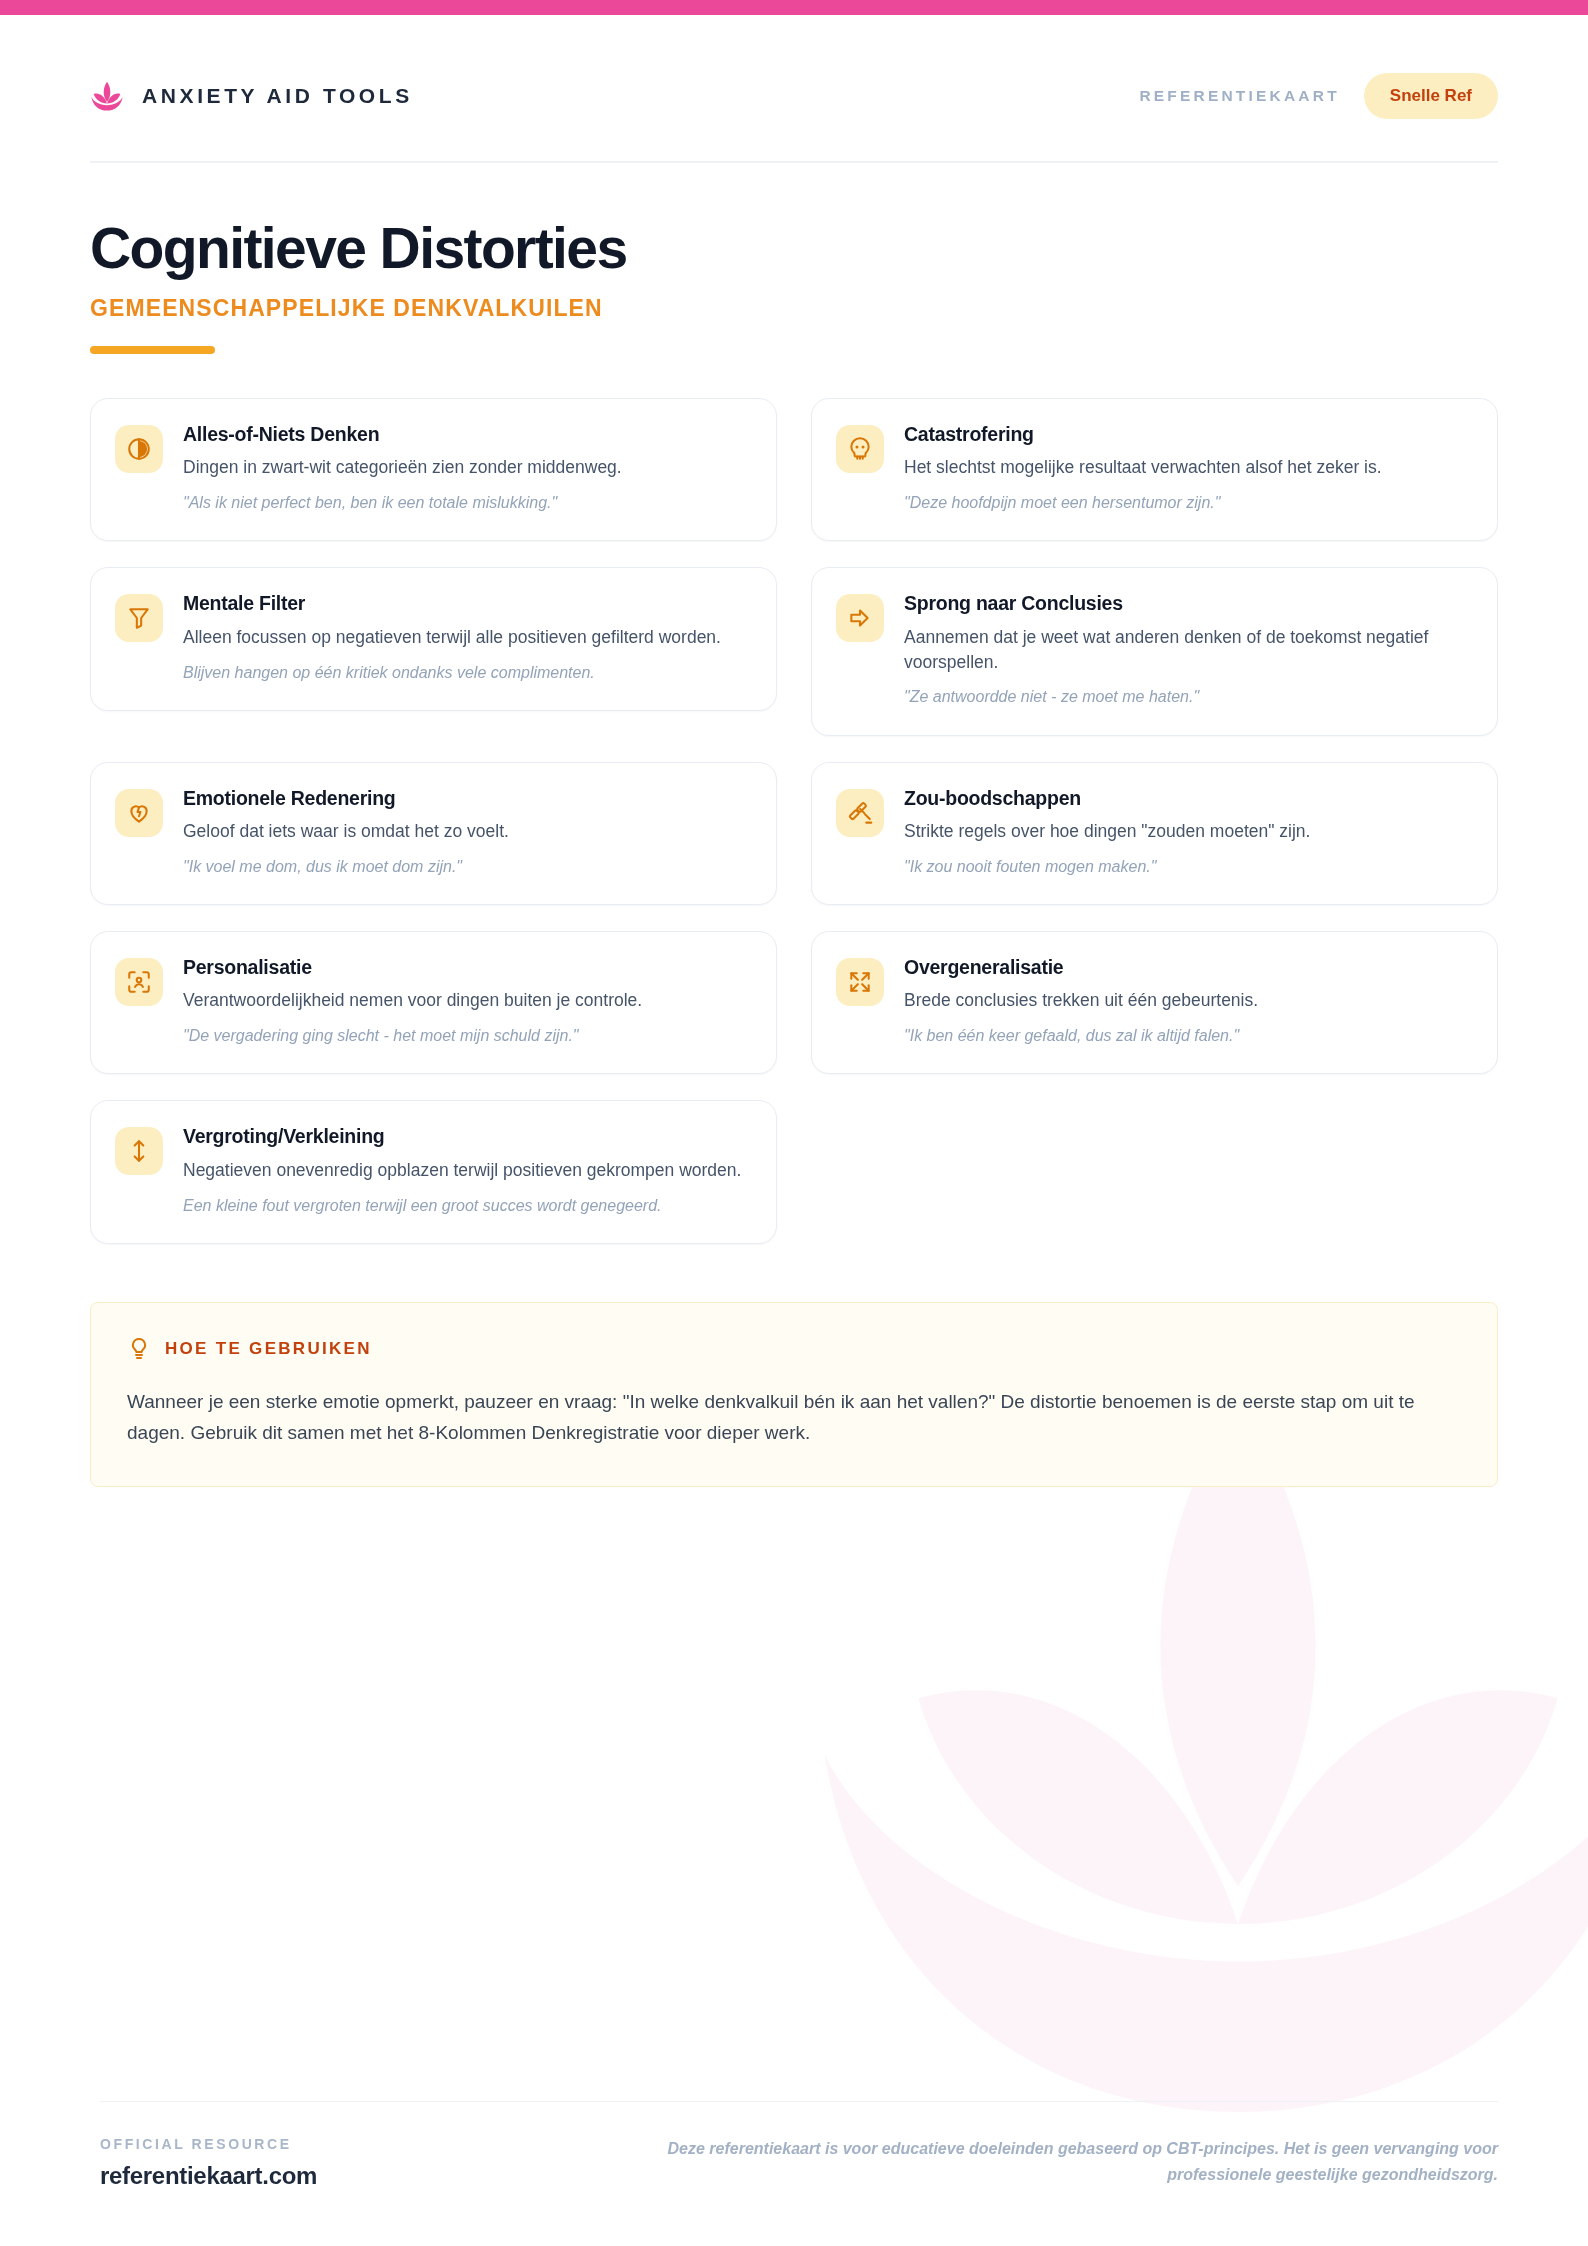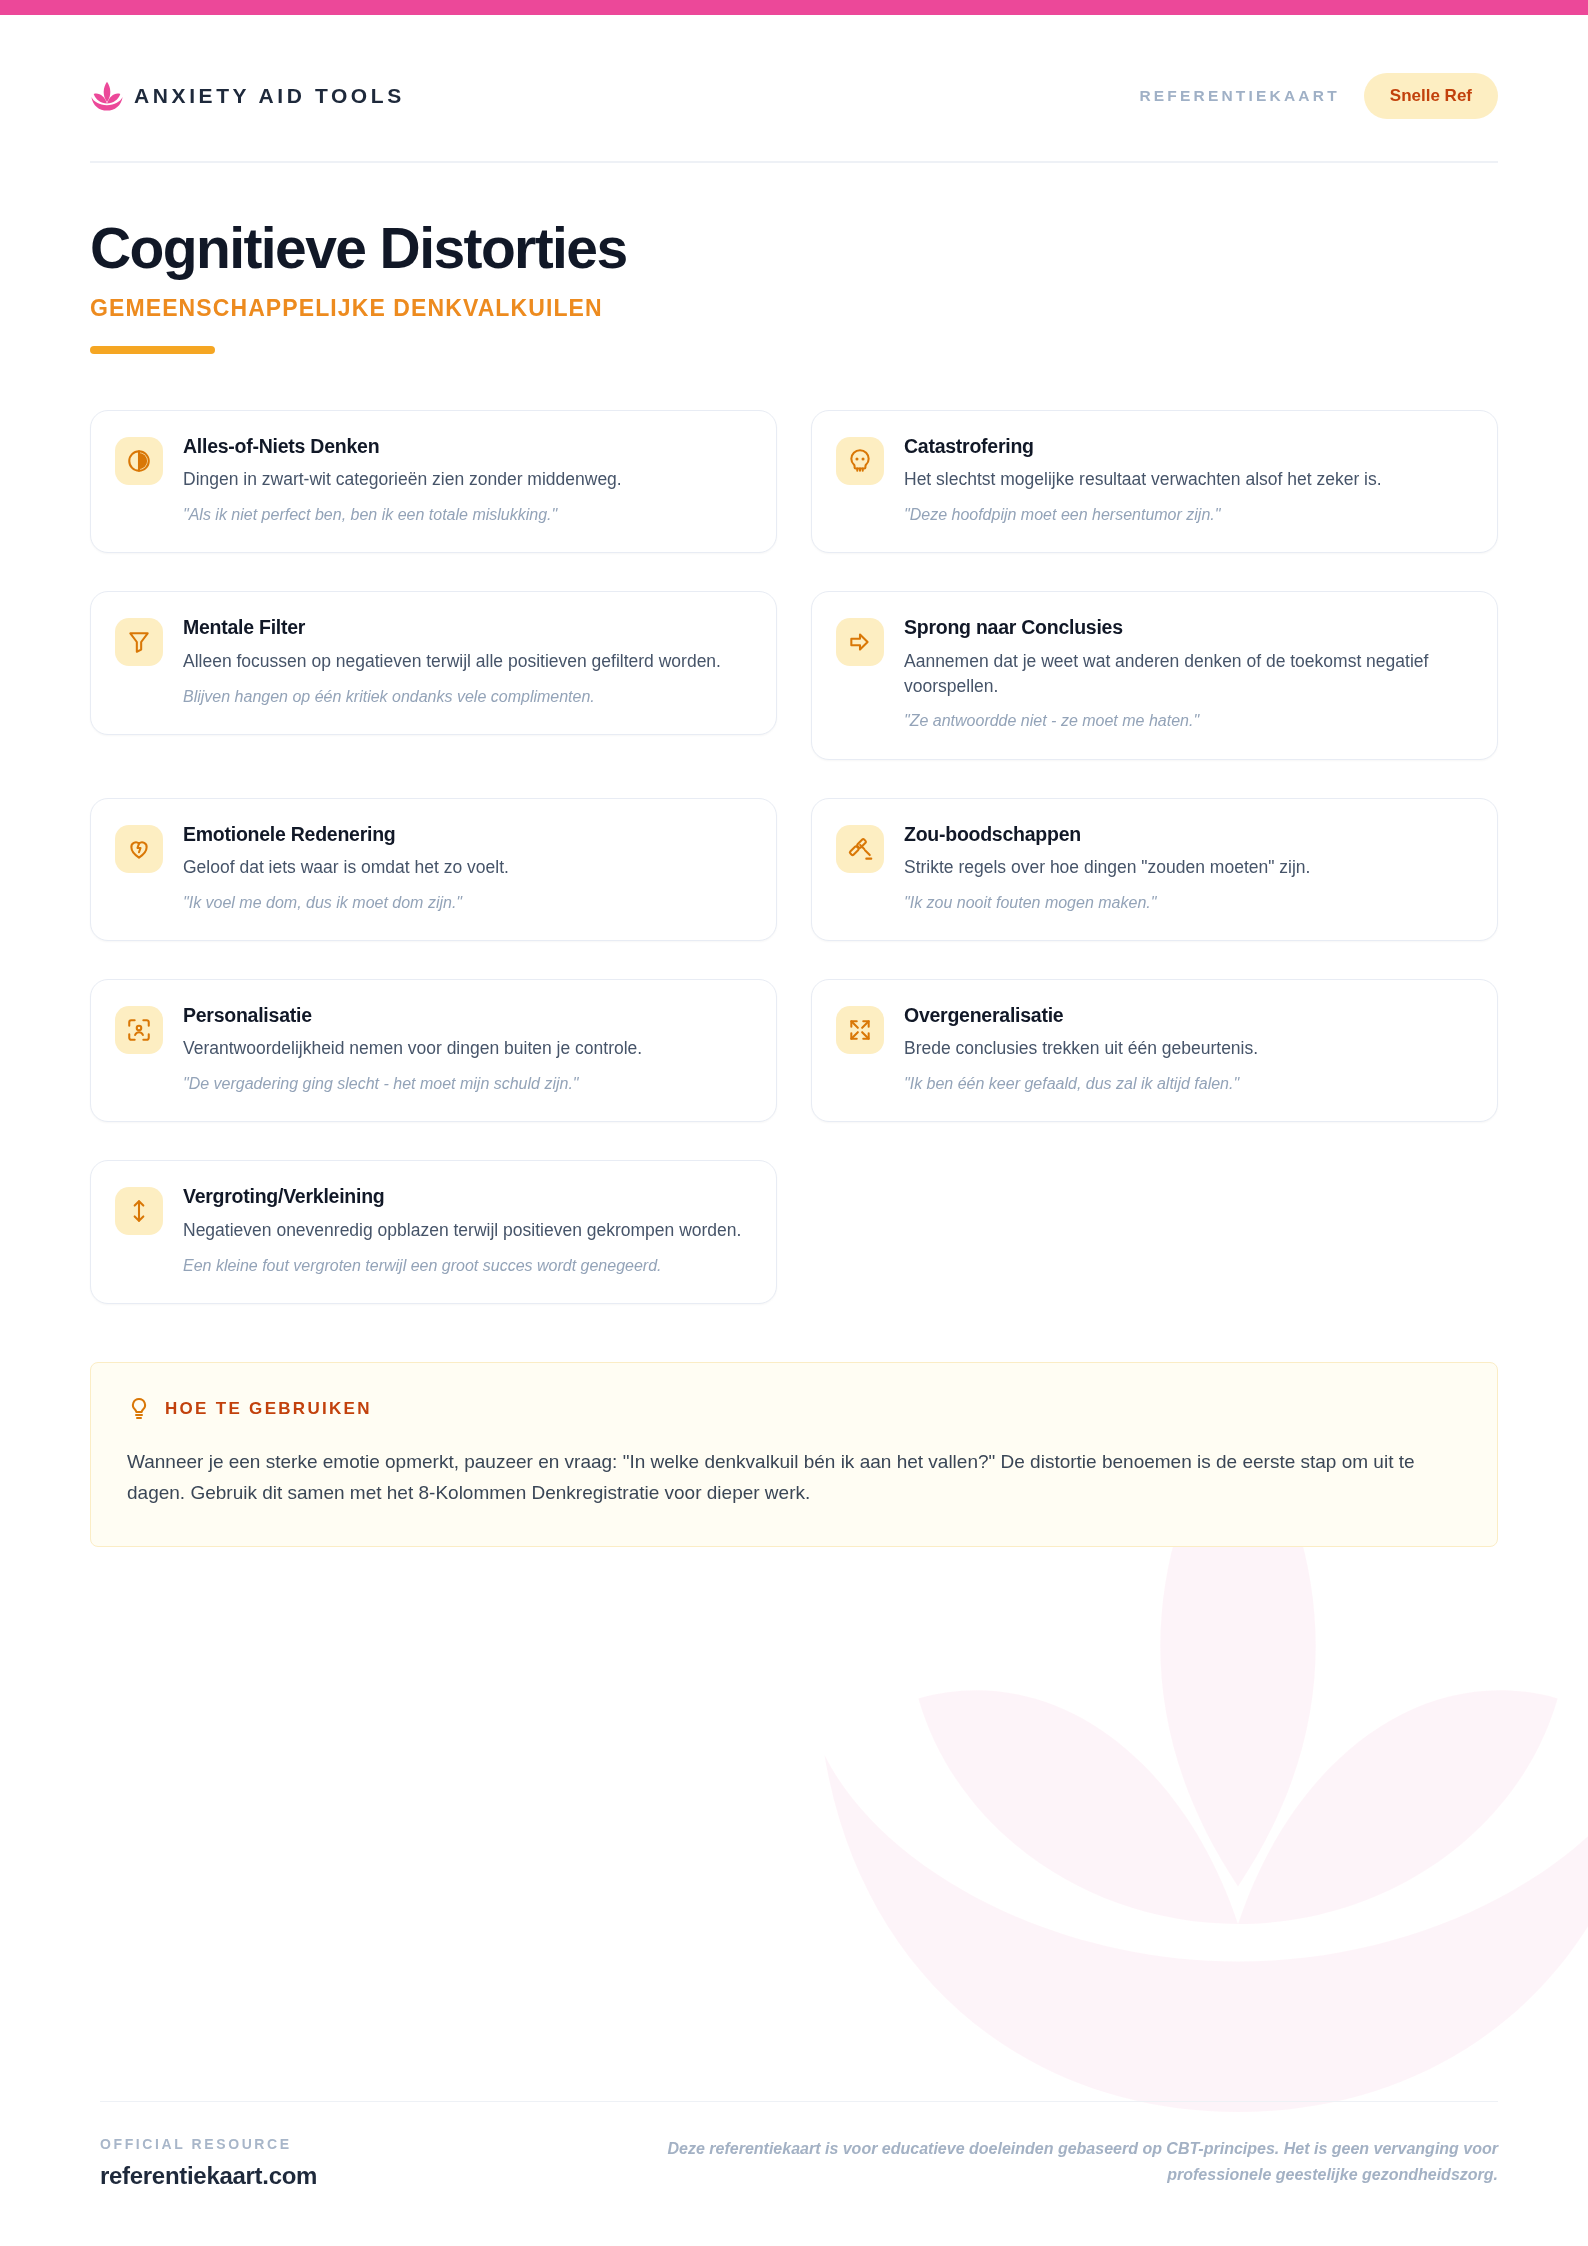--- a/index.html
+++ b/index.html
@@ -39,21 +39,21 @@
   .content { position: relative; z-index: 2; padding: 0 90px; }
 
   
   .header {
     display: flex;
     align-items: center;
     justify-content: space-between;
     padding: 58px 0 42px 0;
     border-bottom: 2px solid #eef1f6;
   }
-  .brand { display: flex; align-items: center; gap: 10px; }
+  .brand { display: flex; align-items: center; gap: 18px; }
   .brand-logo { width: 34px; height: 34px; display: block; flex: none; }
   .brand-name {
     font-size: 21px;
     font-weight: bold;
     letter-spacing: 3.6px;
     color: #1e293b;
     white-space: nowrap;
   }
   .header-right { display: flex; align-items: center; gap: 24px; }
   .header-kicker {
@@ -108,21 +108,20 @@
     align-items: start;
   }
   .card {
     background: #ffffff;
     border: 1.6px solid #e8ecf4;
     border-radius: 18px;
     padding: 24px 26px 26px 24px;
     display: flex;
     gap: 20px;
     box-shadow: 0 1px 2px rgba(16,24,40,0.035);
-    margin-top: 12px;
   }
   .card-icon {
     flex: none;
     width: 48px;
     height: 48px;
     border-radius: 14px;
     background: #fdeec2;
     display: flex;
     align-items: center;
     justify-content: center;

